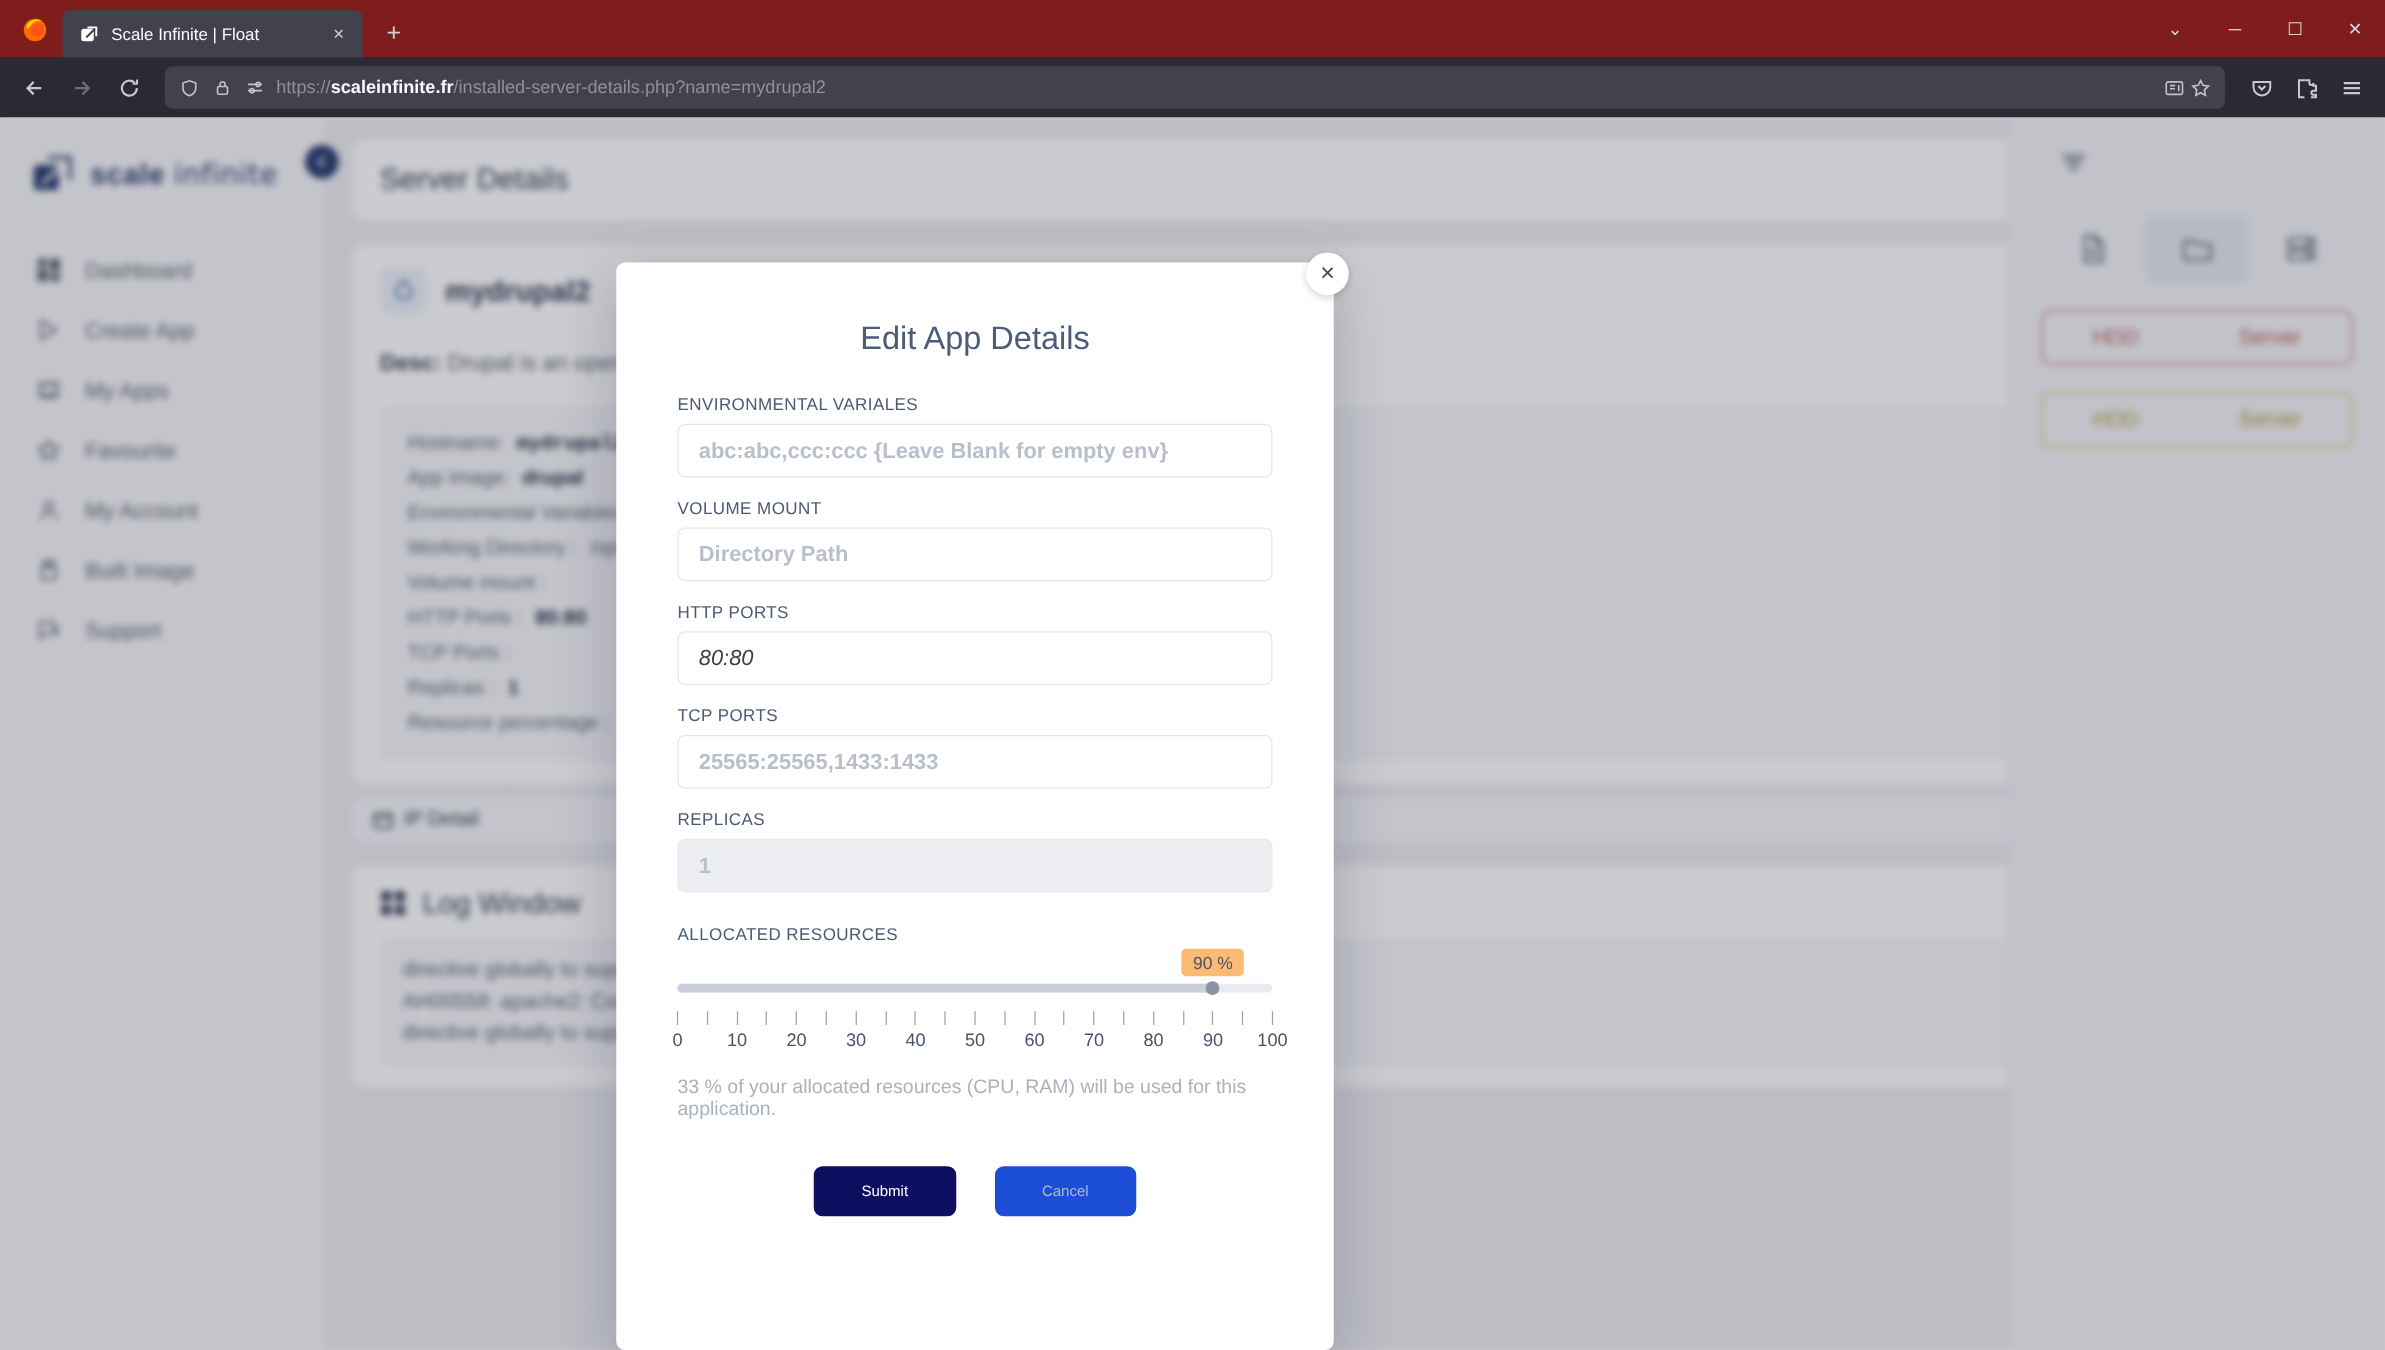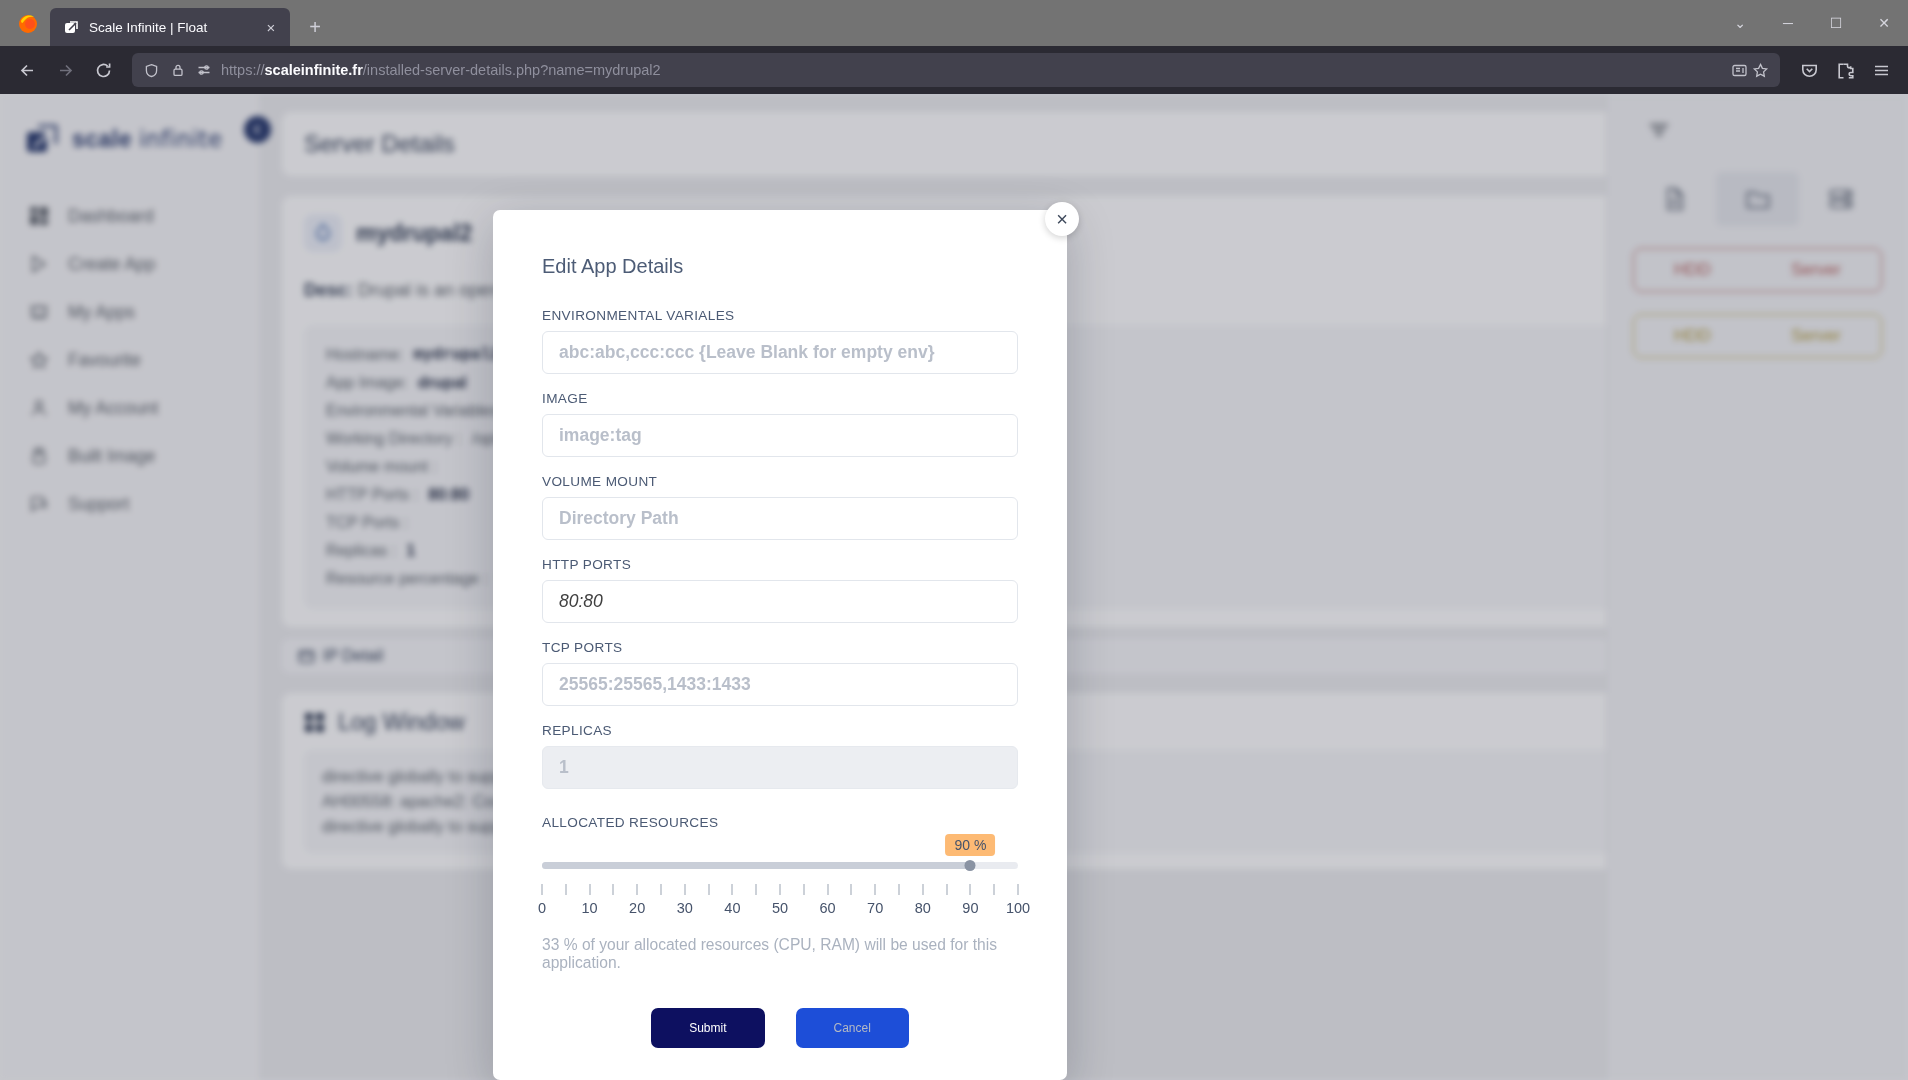--- a/index.html
+++ b/index.html
@@ -6,21 +6,21 @@
   html, body {
     width: 1908px; height: 1080px;
     overflow: hidden;
     font-family: "Liberation Sans", sans-serif;
     background: #1c1b22;
   }
 
   
   .browser { width: 1908px; height: 1080px; position: relative; }
   .tabstrip {
-    height: 46px; background: #737373;
+    height: 46px; background: #7f1d1d;
     display: flex; align-items: flex-end; padding-left: 8px; gap: 2px;
   }
   .ff-logo { width: 40px; height: 46px; display: flex; align-items: center; justify-content: center; }
   .ff-logo svg { display: block; }
   .tab {
     height: 38px; min-width: 240px; max-width: 260px;
     background: #42414d; border-radius: 6px 6px 0 0;
     display: flex; align-items: center; gap: 9px; padding: 0 9px 0 13px;
     margin-bottom: 0; position: relative;
   }
@@ -169,21 +169,21 @@
     position: absolute; left: 493px; top: 116px; width: 574px; height: 870px;
     background: #fff; border-radius: 7px; box-shadow: 0 12px 48px rgba(15,23,42,.22);
     overflow: hidden;
   }
   .modal-close {
     position: absolute; left: 1045px; top: 108px; width: 34px; height: 34px; border-radius: 50%;
     background: #fff; color: #3f4a5c; display: flex; align-items: center; justify-content: center;
     font-size: 20px; box-shadow: 0 2px 7px rgba(0,0,0,.18); z-index: 5;
   }
   .modal-inner { padding: 45px 49px 0; }
-  .modal-title { text-align: left; font-size: 20px; color: #4d5c76; font-weight: normal; margin-bottom: 30px; }
+  .modal-title { text-align: center; font-size: 26px; color: #4d5c76; font-weight: normal; margin-bottom: 30px; }
   .field { margin-bottom: 17px; }
   .field label { display: block; font-size: 13.6px; letter-spacing: .35px; color: #4b5a74; margin-bottom: 8px; }
   .field .inp {
     width: 100%; height: 43px; border: 1px solid #e2e6ec; border-radius: 6px;
     display: flex; align-items: center; padding: 0 16px;
     font-size: 17.5px; font-weight: bold; color: #b9bfca; background: #fff;
   }
   .field .inp.filled { color: #404040; font-weight: normal; font-style: italic; }
   .field .inp.disabled { background: #eceef2; border-color: #e6e9ee; }
 
@@ -584,24 +584,20 @@
 
     <div class="modal">
       <div class="modal-inner">
         <div class="modal-title">Edit App Details</div>
 
         <div class="field">
           <label>ENVIRONMENTAL VARIALES</label>
           <div class="inp">abc:abc,ccc:ccc {Leave Blank for empty env}</div>
         </div>
 
-        <div class="field">
-          <label>IMAGE</label>
-          <div class="inp">image:tag</div>
-        </div>
 
         <div class="field">
           <label>VOLUME MOUNT</label>
           <div class="inp">Directory Path</div>
         </div>
 
         <div class="field">
           <label>HTTP PORTS</label>
           <div class="inp filled">80:80</div>
         </div>

